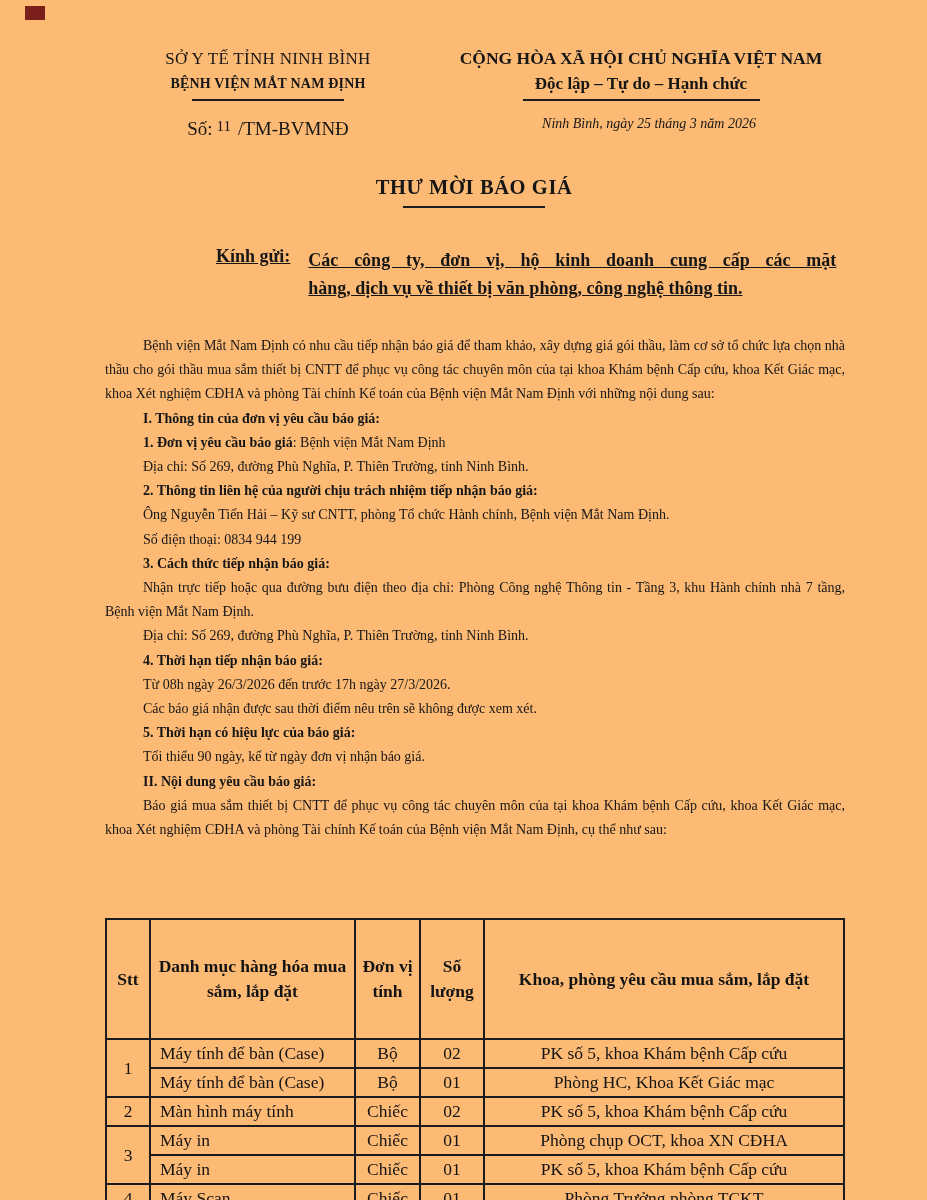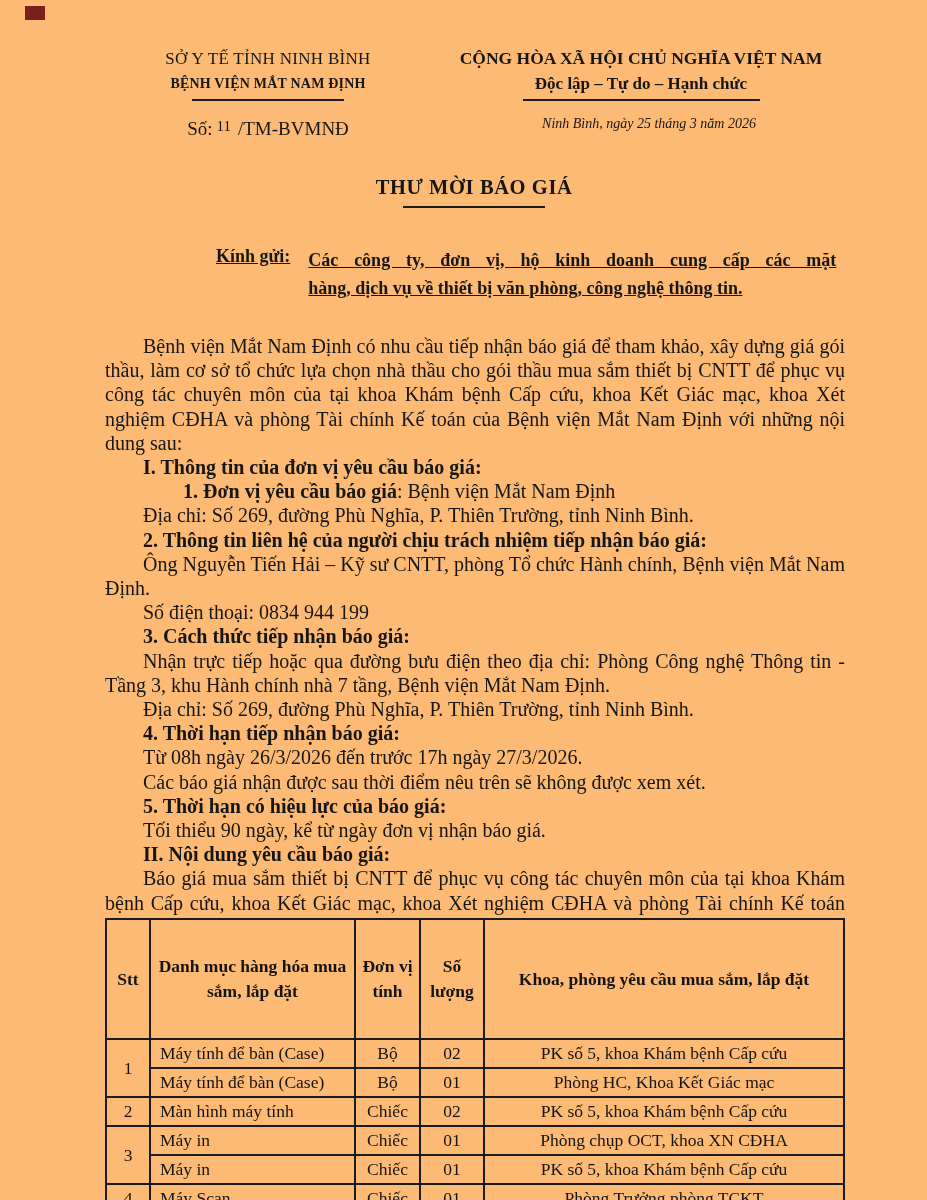--- a/index.html
+++ b/index.html
@@ -32,23 +32,23 @@
 
   
   .salutation { position:absolute; left:216px; top:246px; width:622px; display:flex;text-decoration:underline; }
   .salutation .label { font-size:18px; font-weight:bold; white-space:nowrap; margin-right:18px; }
   .salutation .recipient { width:528px; font-size:18px; font-weight:bold; line-height:28px; }
   .recipient .l1 { text-align:justify; text-align-last:justify; }
   .recipient .l2 { text-align:left; }
 
   
   .body-text { position:absolute; left:105px; top:334px; width:740px; height:584px;
-               font-size:20px; line-height:24.2px; text-align:justify; overflow:hidden; }
+               font-size:14px; line-height:24.2px; text-align:justify; overflow:hidden; }
   .body-text p { margin:0; text-indent:38px; }
-  .b { font-weight:bold;margin-left:40px; }
+  .b { font-weight:bold; }
 
   
   .tbl { position:absolute; left:105px; top:918px; width:738px; border-collapse:collapse;
          font-size:17.5px; color:#141414; table-layout:fixed; }
   .tbl th, .tbl td { border:2px solid #1b1b1b; text-align:center; vertical-align:middle; padding:0 3px; }
   .tbl th { height:118px; font-weight:bold; line-height:25px; }
   .tbl td { height:27px; }
   .tbl td.c-item { text-align:left; padding-left:9px; }
 </style>
 </head>

